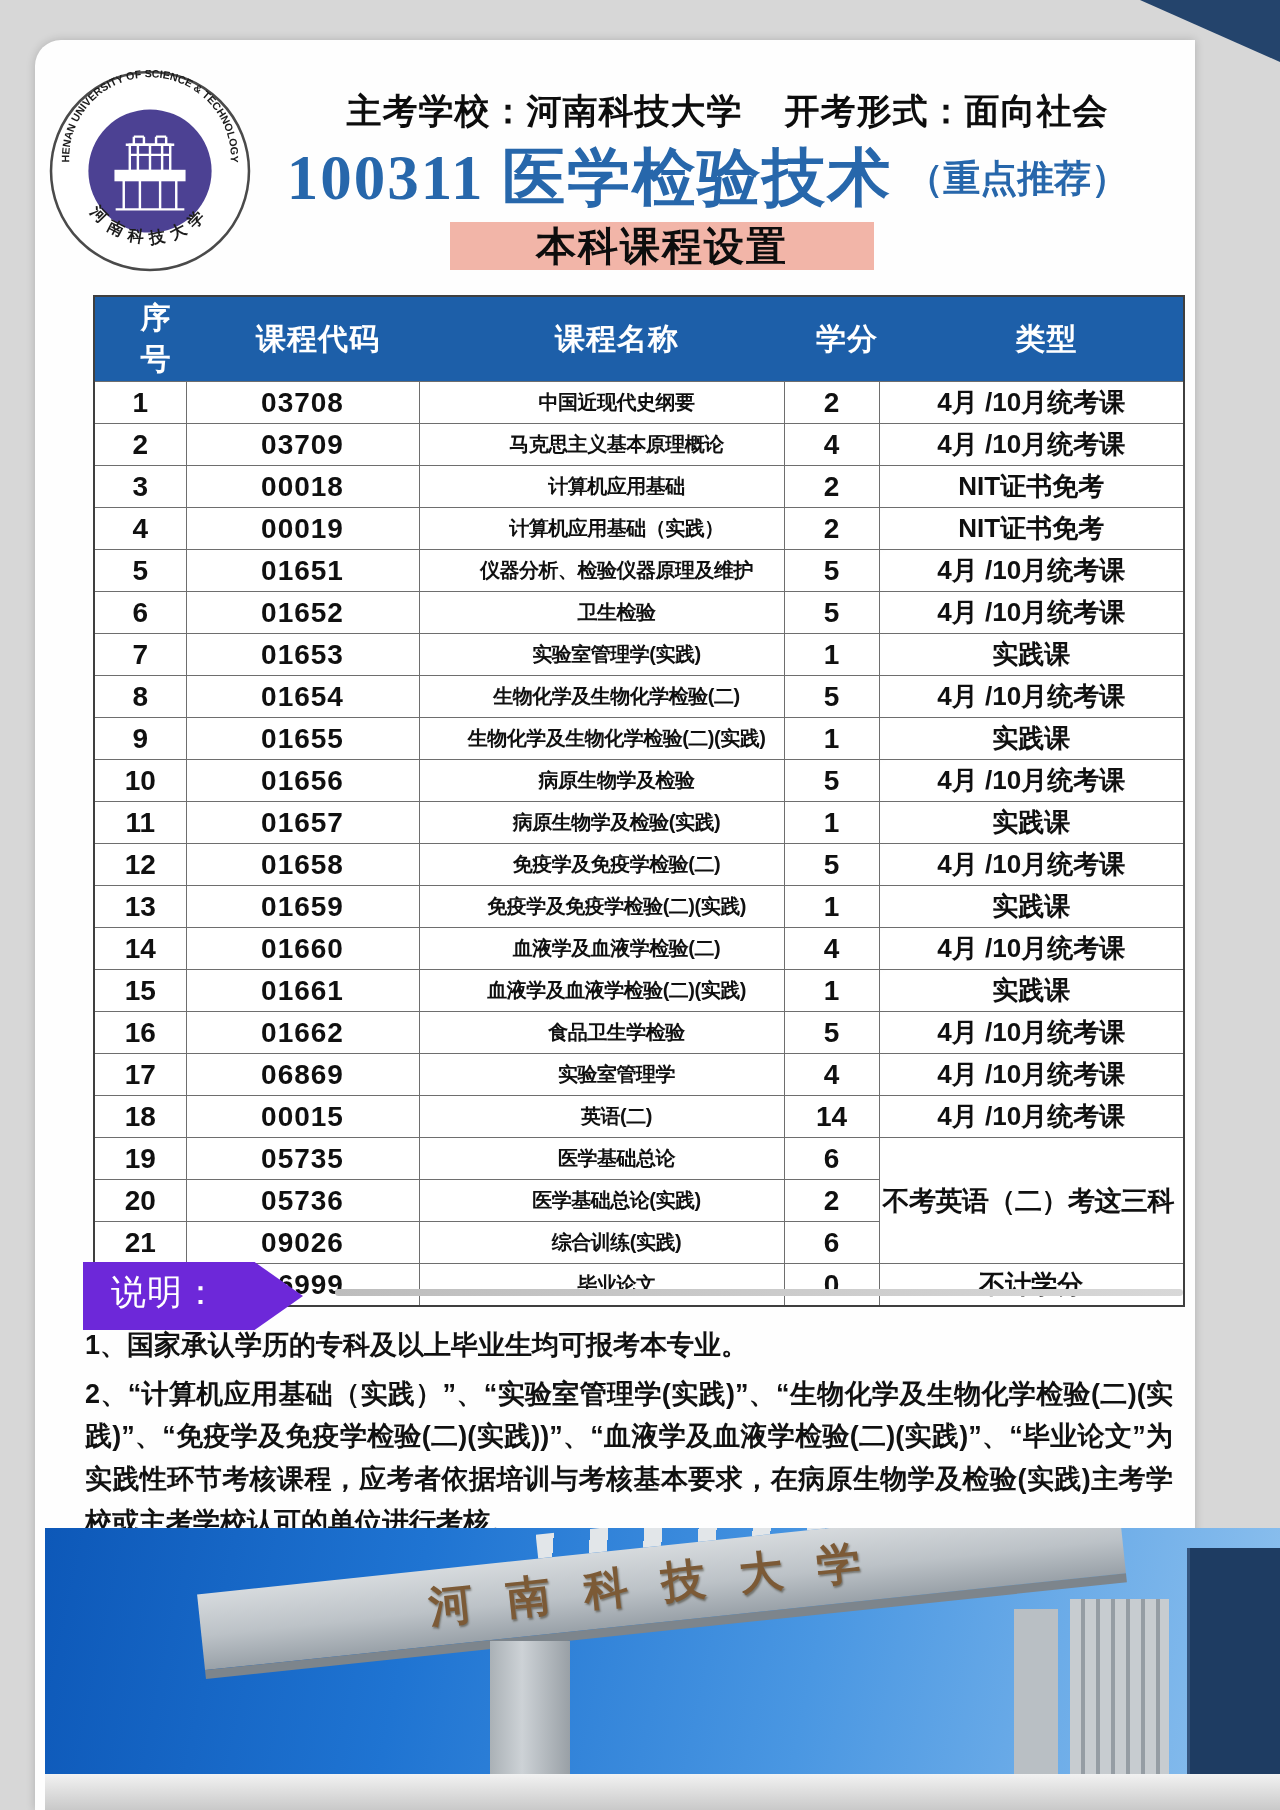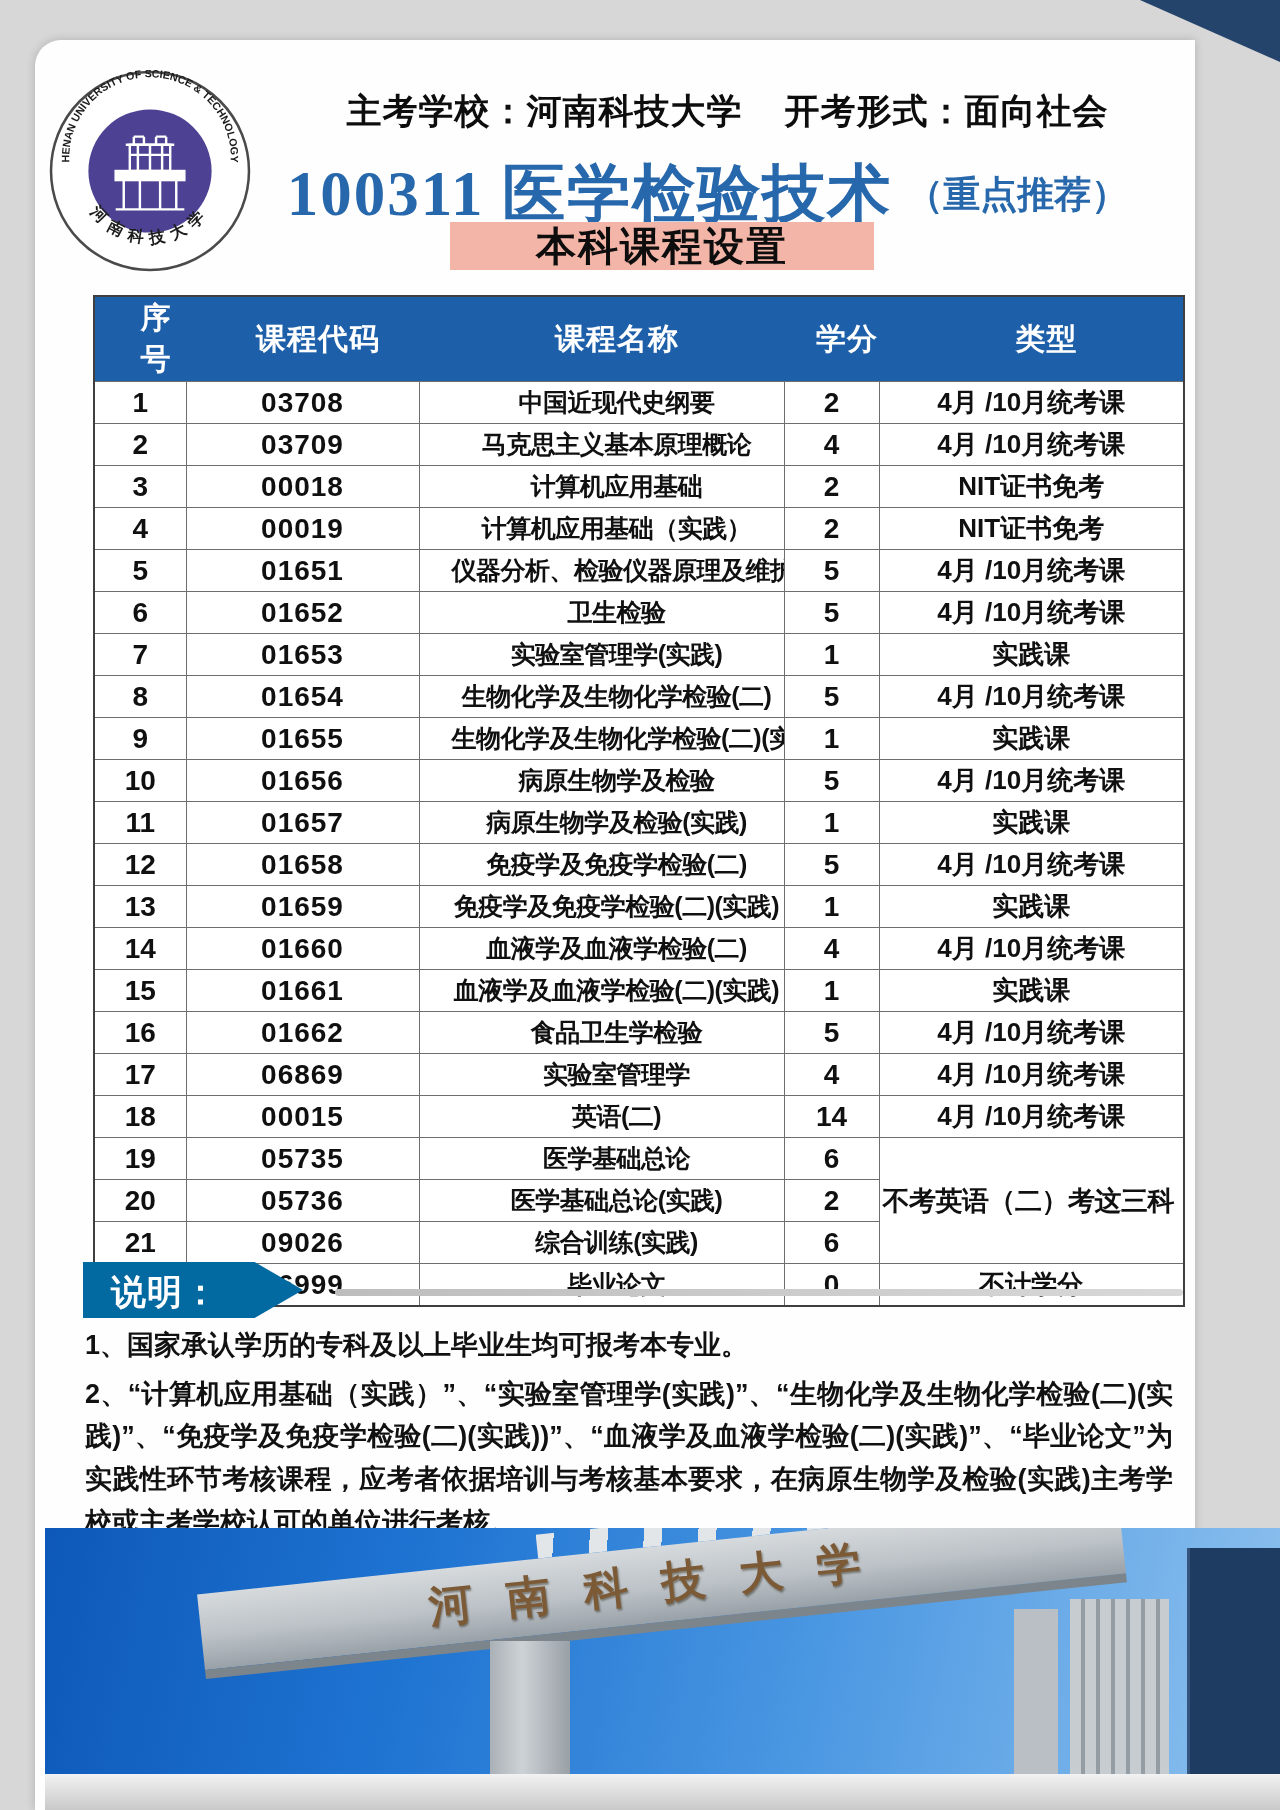--- a/index.html
+++ b/index.html
@@ -16,48 +16,48 @@
 
   
   .logo { position:absolute; left:14px; top:30px; width:202px; height:202px; }
   .logo svg { width:100%; height:100%; }
 
   
   .header-top { position:absolute; left:250px; right:25px; top:48px; text-align:center;
     font-family:"Liberation Serif", serif; font-weight:900; font-size:35px; color:#0d0d0d;
     letter-spacing:1px; white-space:nowrap; }
   .header-top .gap { display:inline-block; width:42px; }
-  .title-line { position:absolute; left:200px; right:15px; top:111px; text-align:center; white-space:nowrap; }
+  .title-line { position:absolute; left:200px; right:15px; top:95px; text-align:center; white-space:nowrap; }
   .title-main { font-family:"Liberation Serif", serif; font-weight:900; font-size:63px;
     color:#2767ab; letter-spacing:2px; }
   .title-tag { font-family:"Liberation Serif", serif; font-weight:900; font-size:37px;
     color:#2767ab; margin-left:14px; vertical-align:8px; }
   .pink-banner { position:absolute; left:415px; top:182px; width:424px; height:48px;
     background:#f2b5a8; color:#0d0d0d; font-family:"Liberation Serif", serif; font-weight:900;
     font-size:40px; line-height:49px; text-align:center; letter-spacing:2px; }
 
   
   .course-table { position:absolute; left:58px; top:255px; width:1090px;
     border-collapse:collapse; table-layout:fixed; border:2px solid #3f3f3f; }
   .course-table th { background:#1d5fa9; color:#ffffff; font-size:30px; font-weight:700;
     height:46px; border:none; letter-spacing:1px;padding-left:32px; }
   .course-table td { border:1.5px solid #6e6e6e; height:41px; text-align:center;
     font-weight:600; color:#101010; background:#fff; padding:0 2px; overflow:hidden; }
   .course-table td:nth-child(1) { font-size:28px; }
   .course-table td:nth-child(2) { font-size:28px; letter-spacing:1px; }
-  .course-table td:nth-child(3) { font-size:25px; letter-spacing:-0.5px; white-space:nowrap;padding-left:32px; }
+  .course-table td:nth-child(3) { font-size:20px; letter-spacing:-0.5px; white-space:nowrap;padding-left:32px; }
   .course-table td:nth-child(4) { font-size:28px; }
   .course-table td:nth-child(5) { font-size:26px; white-space:nowrap;border-radius:10px; }
   .course-table td.merged-type { font-size:27px; text-align:left; padding-left:3px;
     letter-spacing:-0.5px; }
 
   
-  .notes-arrow { position:absolute; left:48px; top:1222px; width:220px; height:56px;
-    background:#0369a1; clip-path:polygon(0 0, 78% 0, 100% 50%, 78% 100%, 0 100%);
-    color:#fff; font-size:35px; font-weight:700; line-height:60px; padding-left:28px;
+  .notes-arrow { position:absolute; left:48px; top:1222px; width:220px; height:68px;
+    background:#6d28d9; clip-path:polygon(0 0, 78% 0, 100% 50%, 78% 100%, 0 100%);
+    color:#fff; font-size:35px; font-weight:400; line-height:60px; padding-left:28px;
     box-sizing:border-box; letter-spacing:1px; }
   .notes-line { position:absolute; left:300px; top:1249px; width:848px; height:7px;
     background:linear-gradient(90deg,#bdbdbd,#d8d8d8); border-radius:4px; }
   .notes-body { position:absolute; left:50px; right:22px; top:1284px; color:#111;
     font-size:27px; font-weight:600; line-height:1.58; text-align:justify; }
   .notes-body p { margin:0 0 6px 0; }
 
   
   .photo { position:absolute; left:45px; top:1528px; width:1235px; height:246px;
     overflow:hidden; background:linear-gradient(102deg,#0d58b8 0%,#1f74d2 30%,#4a97e2 62%,#8ec1ee 100%); }

